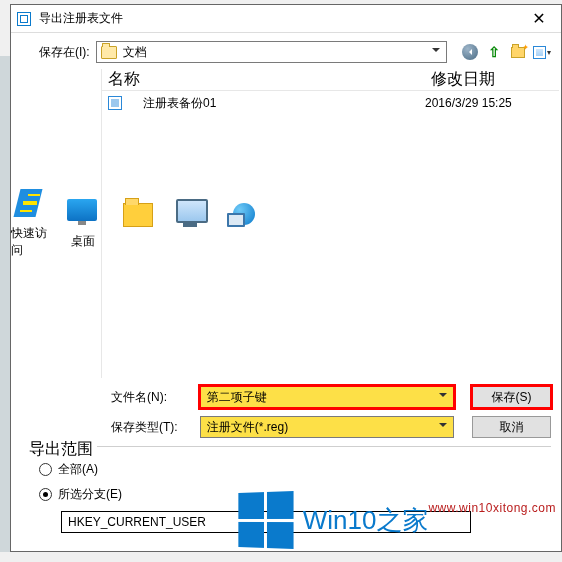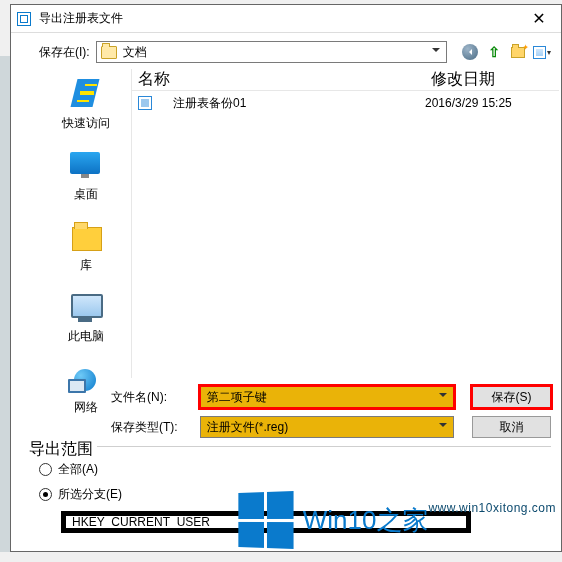--- a/index.html
+++ b/index.html
@@ -81,23 +81,22 @@
   .nav-new::before{content:"";position:absolute;top:-4px;left:0;width:5px;height:3px;background:#ffd569;border:1px solid #c9a227;border-bottom:none;}
   .nav-new::after{content:"✦";position:absolute;right:-5px;top:-5px;color:#ff9d00;font-size:8px;}
   .nav-view { width:15px;height:13px;border:1px solid #2a88d8;background:#fff;position:relative;}
   .nav-view::before{content:"";position:absolute;left:2px;top:2px;right:2px;bottom:2px;background:linear-gradient(#cfe6fb,#a6d1f7);}
   .nav-view-drop{font-size:8px;color:#333;margin-left:1px;}
 
   
   .main-area { display:flex; flex:1; min-height:0; }
   .sidebar {
     width:90px; padding:10px 0;
-    display:flex; flex-direction:column; align-items:center; gap:18px;
+    display:flex; flex-direction:row; align-items:center; gap:18px;
     background:#fff;
-    margin-left:30px;
   }
   .side-item { display:flex; flex-direction:column; align-items:center; gap:4px; width:80px;}
   .side-icon { width:36px; height:32px; }
   .ico-quick { position:relative; }
   .ico-quick::before{content:"";position:absolute;left:6px;top:0;width:22px;height:28px;background:#1f8ee0;transform:skewX(-14deg);} 
   .ico-quick::after{content:"";position:absolute;left:12px;top:12px;width:14px;height:4px;background:#ffe400;box-shadow:4px -8px 0 -1px #ffe400, -4px 8px 0 -1px #ffe400;}
   .ico-desktop{position:relative;}
   .ico-desktop::before{content:"";position:absolute;left:2px;top:2px;width:30px;height:22px;background:linear-gradient(#2aa6f0,#0d72c4);border-radius:2px;}
   .ico-desktop::after{content:"";position:absolute;left:13px;top:24px;width:8px;height:4px;background:#888;}
   .ico-lib{position:relative;}
@@ -126,21 +125,21 @@
   .file-row .cell-name { flex:1; display:flex; align-items:center; gap:21px; }
   .file-row .cell-date { width:128px; color:#000;}
   .reg-ico { width:14px; height:14px; border:1px solid #2a88d8; background:#fff; position:relative;}
   .reg-ico::after{content:"";position:absolute;left:2px;top:2px;right:2px;bottom:2px;background:#9cc8ee;}
 
   
   .field-rows { padding:8px 10px 6px 100px; display:flex; flex-direction:column; gap:8px; }
   .field-row { display:flex; align-items:center; gap:18px; }
   .field-label { width:72px; text-align:left; }
   .combo {
-    height:22px; border:1px solid #7a7a7a; background:#eab308;
+    height:22px; border:1px solid #7a7a7a; background:#fde047;
     padding:0 22px 0 6px; display:flex; align-items:center; position:relative;
   }
   .combo::after{
     content:""; position:absolute; right:6px; top:50%; transform:translateY(-50%);
     border:4px solid transparent; border-top-color:#333;
   }
   .filename-combo { width:258px; }
   .filetype-combo { width:258px; }
   .btn {
     width:80px; height:22px; border:1px solid #999; background:#e1e1e1;
@@ -155,38 +154,38 @@
     position:relative; padding:12px 10px 10px 10px;
   }
   .group-title { position:absolute; top:-8px; left:0; background:#fff; padding:0 4px; font-size:16px; }
   .radio-row { display:flex; align-items:center; gap:6px; margin:2px 0 8px 4px;}
   .radio {
     width:13px;height:13px;border:1px solid #333;border-radius:50%;background:#fff;position:relative;
   }
   .radio.checked::after{content:"";position:absolute;left:3px;top:3px;width:5px;height:5px;border-radius:50%;background:#000;}
   .branch-input {
     margin-left:26px; width:410px; height:22px;
-    border:5px solid #000000; background:#fff; padding:0 6px; display:flex; align-items:center;
+    border:1px solid #000000; background:#fff; padding:0 6px; display:flex; align-items:center;
   }
 
   
   .watermark {
     position:absolute; right:6px; bottom:14px;
     display:flex; align-items:center; gap:10px;
     font-family: "Microsoft YaHei", sans-serif;
   }
   .winlogo {
     width:56px; height:56px; display:grid; grid-template-columns:1fr 1fr; grid-template-rows:1fr 1fr; gap:3px;
     transform: perspective(140px) rotateY(-10deg);
   }
   .winlogo span{background:#0a7acc;}
   .wm-text { display:flex; flex-direction:row; }
   .wm-line1 { font-size:26px; color:#0a7acc; display:flex; align-items:baseline; font-weight:400;}
   .wm-line1 .zh { color:#0a7acc; }
-  .wm-line2 { font-size:12px; color:#0c4a6e; letter-spacing:0.5px; margin-top:-2px;}
+  .wm-line2 { font-size:12px; color:#b91c1c; letter-spacing:0.5px; margin-top:-2px;}
   
   .left-strip{position:absolute;left:0;top:56px;bottom:10px;width:10px;background:#cfd7da;}
 </style>
 </head>
 <body>
 
 <div class="left-strip"></div>
 
 <div class="dialog">
 

